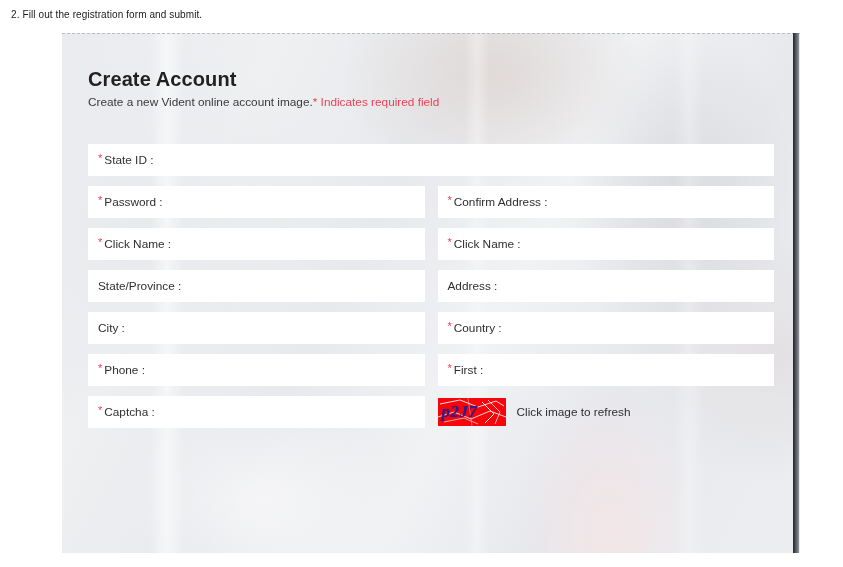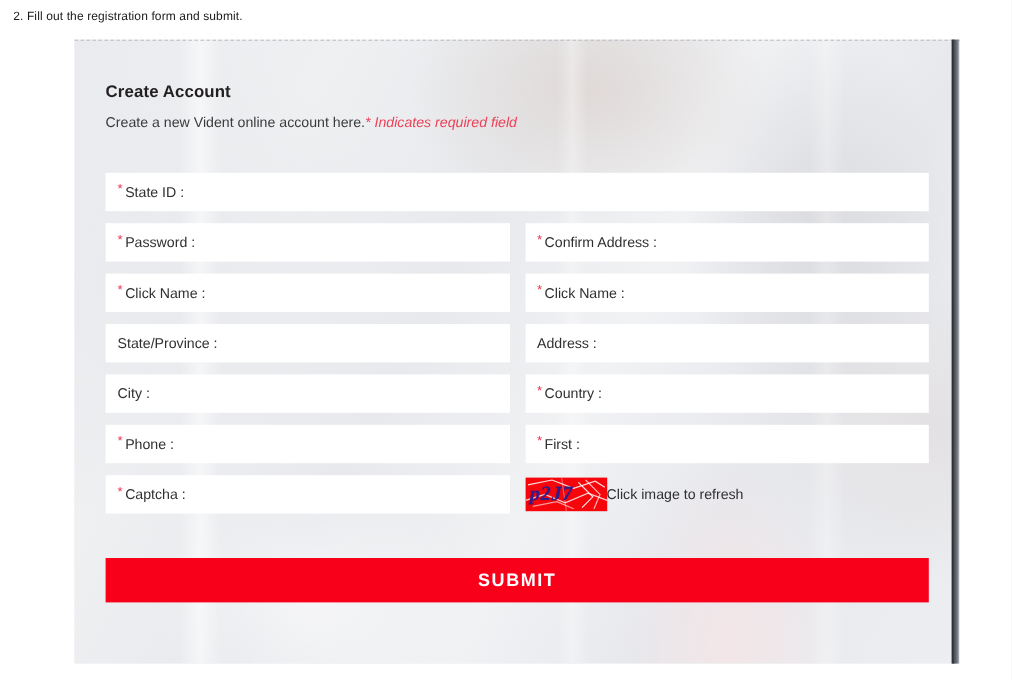--- a/index.html
+++ b/index.html
@@ -89,36 +89,35 @@
     position: absolute;
     left: 0;
     top: 0;
     width: 100%;
     height: 100%;
   }
   .heading {
     position: absolute;
     left: 26px;
     top: 35px;
-    font-size: 14px;
+    font-size: 20px;
     font-weight: bold;
     color: #231f20;
     letter-spacing: .1px;
   }
   .subheading {
     position: absolute;
     left: 26px;
     top: 62px;
     font-size: 11.8px;
     color: #3a3a3c;
     white-space: nowrap;
   }
   .subheading .req-note {
     color: #ec4158;
-    font-style: italic;
   }
 
   .rows {
     position: absolute;
     left: 26px;
     top: 111px;
     width: 686px;
   }
   .row {
     display: flex;
@@ -147,20 +146,21 @@
     top: -2px;
   }
   .field .lbl { }
 
   
   .captcha-cell {
     width: 336.5px;
     height: 32px;
     display: flex;
     align-items: center;
+    gap: 11px;
   }
   .captcha-img {
     width: 68px;
     height: 28px;
     background:
       linear-gradient(to right, rgba(255,255,255,.0) 0%, rgba(255,255,255,.0) 100%),
       #f6060b;
     position: relative;
     overflow: hidden;
     flex: none;
@@ -217,21 +217,21 @@
   <div class="bg-streak" style="left:88px;width:34px;"></div>
   <div class="bg-streak" style="left:402px;width:26px;opacity:.6;"></div>
   <div class="bg-streak" style="left:612px;width:30px;opacity:.5;"></div>
   <div class="shot-top-dash"></div>
 
   <div class="form">
 
     <div class="heading">Create Account</div>
 
     <div class="subheading">
-      <span>Create a new Vident online account here.</span><span class="req-note">* Indicates required field</span>
+      <span>Create a new Vident online account image.</span><span class="req-note">* Indicates required field</span>
     </div>
 
     <div class="rows">
 
       <div class="row">
         <div class="field full">
           <span class="star">*</span>
           <span class="lbl">State ID :</span>
         </div>
       </div>
@@ -304,19 +304,18 @@
               <path d="M30 0 L34 28" stroke="#ffffff" stroke-width="1" fill="none" opacity=".35"></path>
             </svg>
             <div class="captcha-text">p2J7</div>
           </div>
           <div class="captcha-hint">Click image to refresh</div>
         </div>
       </div>
 
     </div>
 
-    <div class="submit">SUBMIT</div>
 
   </div>
 </div>
 
 <div class="shot-edge-dark"></div>
 <div class="shot-edge"></div>
 
 </body></html>

